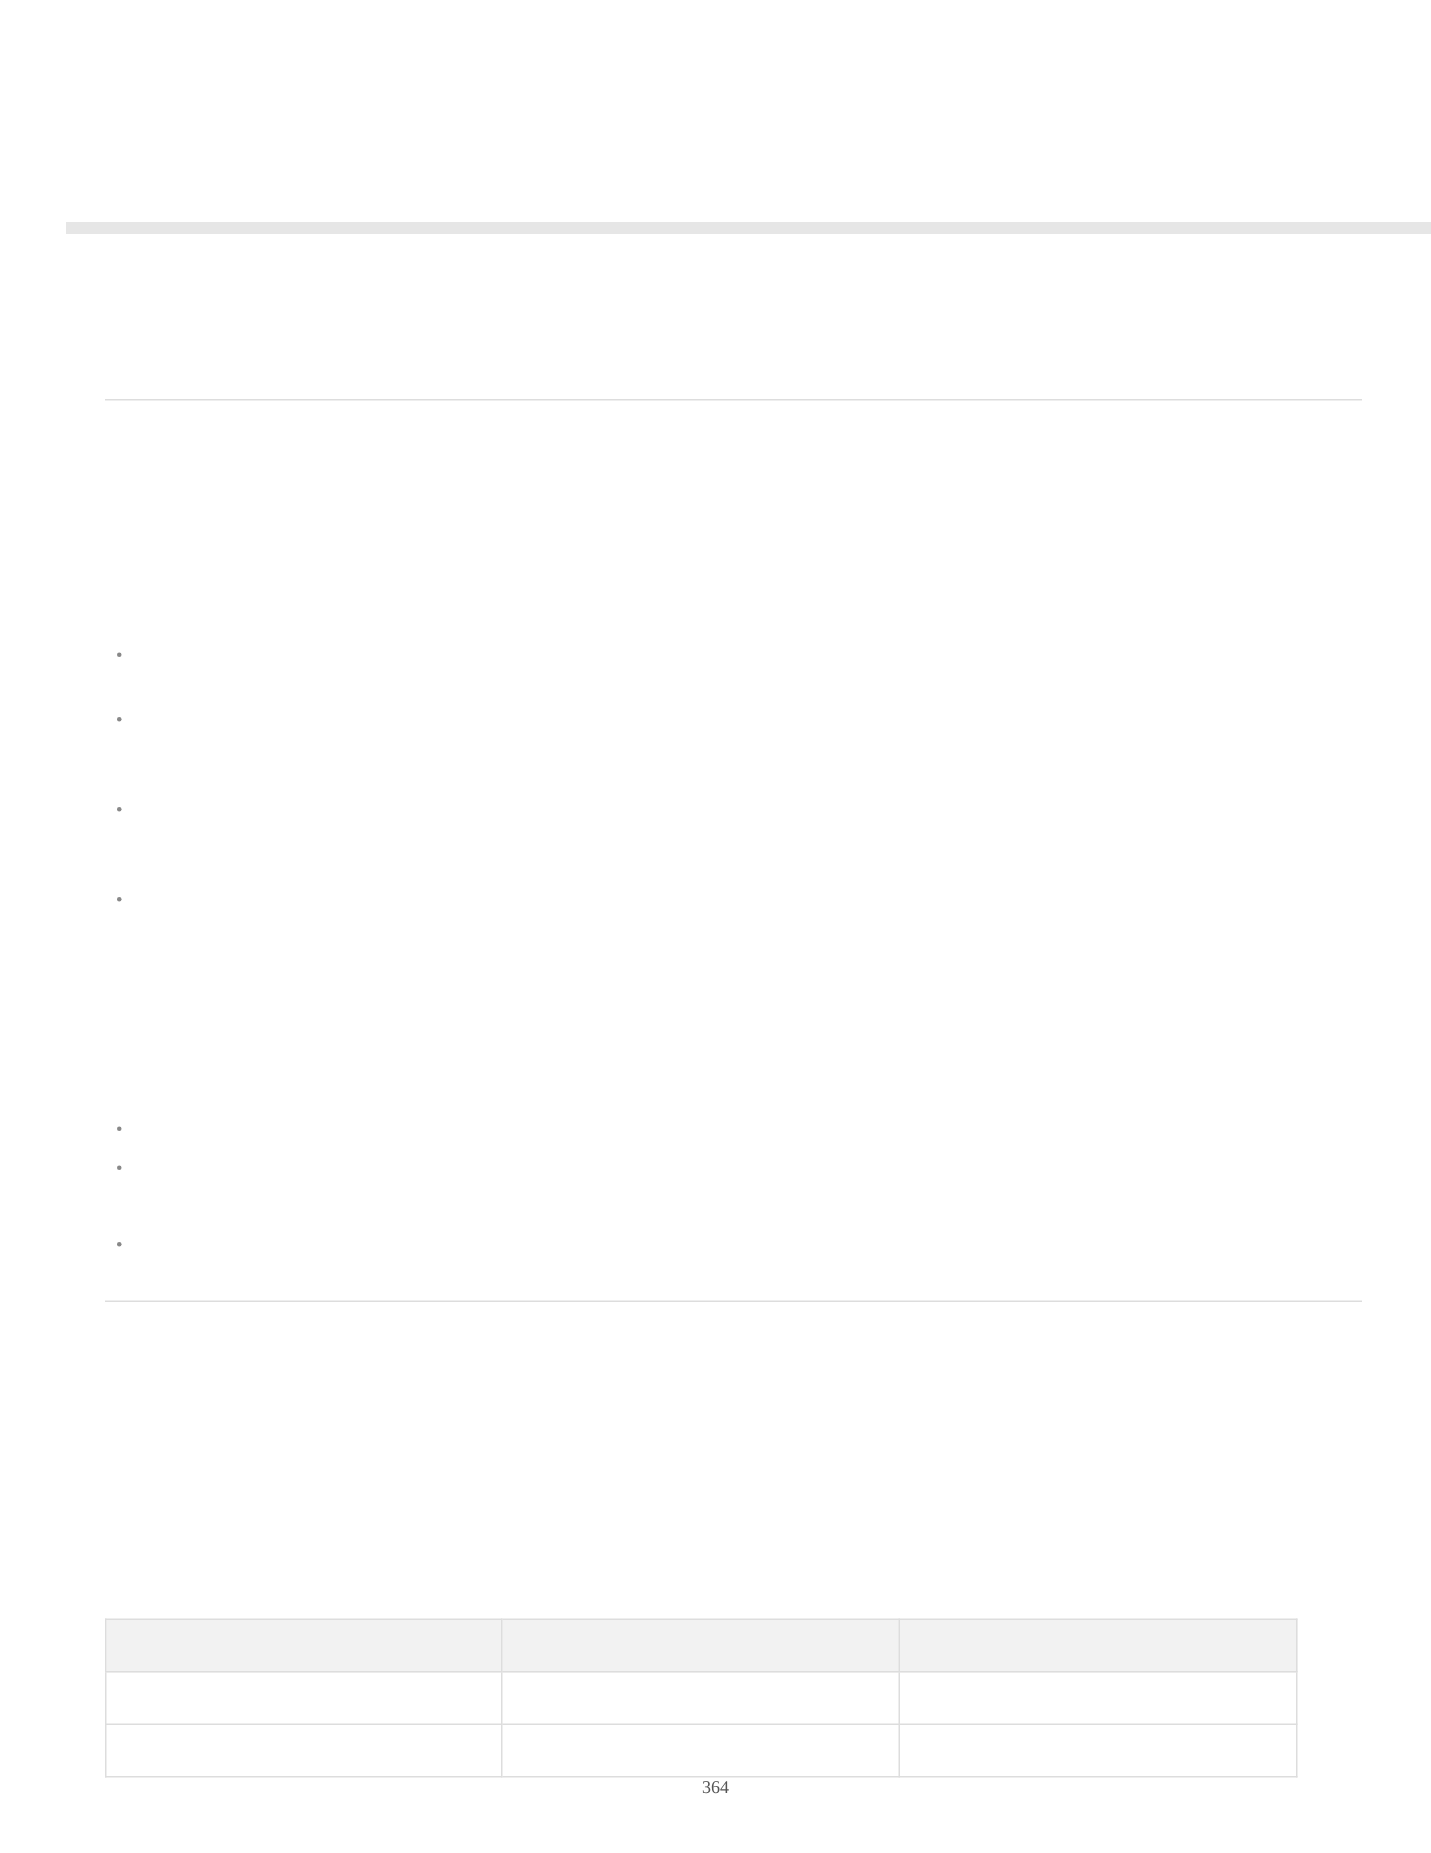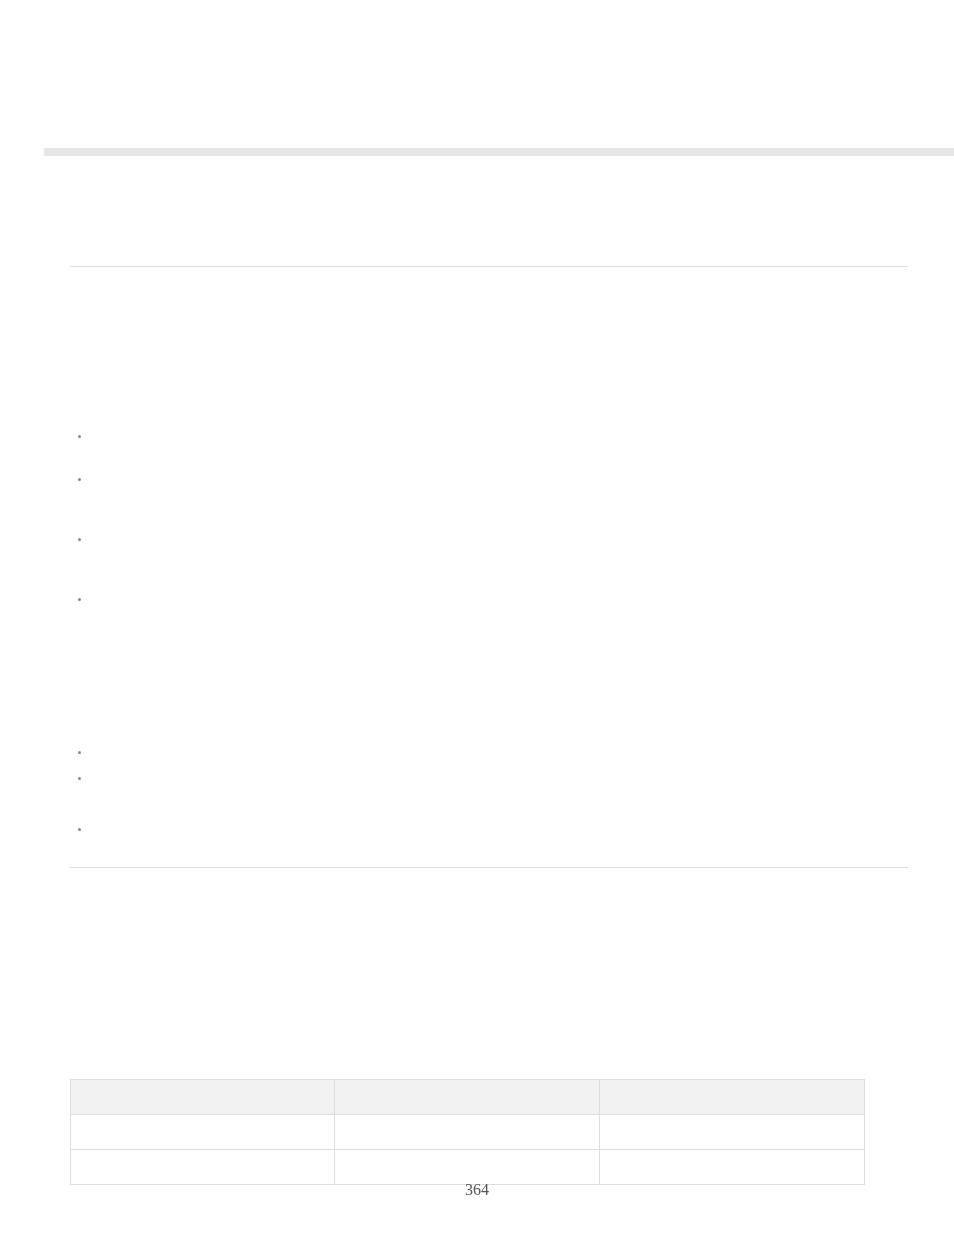--- a/index.html
+++ b/index.html
@@ -67,21 +67,21 @@
   }
   .col1 { width: 33.3%; }
   .col2 { width: 33.3%; }
   .col3 { width: 33.4%; }
   .page-number {
     position: absolute;
     bottom: 36px;
     left: 0;
     right: 0;
     text-align: center;
-    font-size: 16px;
+    font-size: 12px;
     color: #555;
   }
 </style>
 </head>
 <body>
 
 <div class="top-bar"></div>
 
 <div class="content">
   <hr class="hr hr1">

